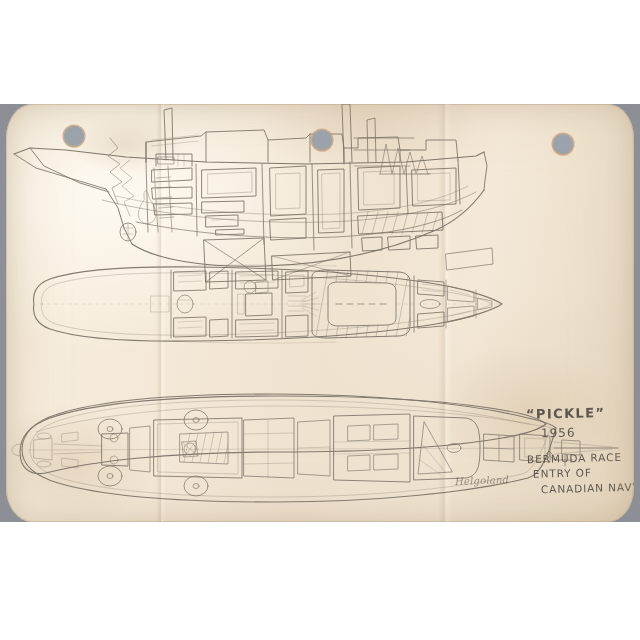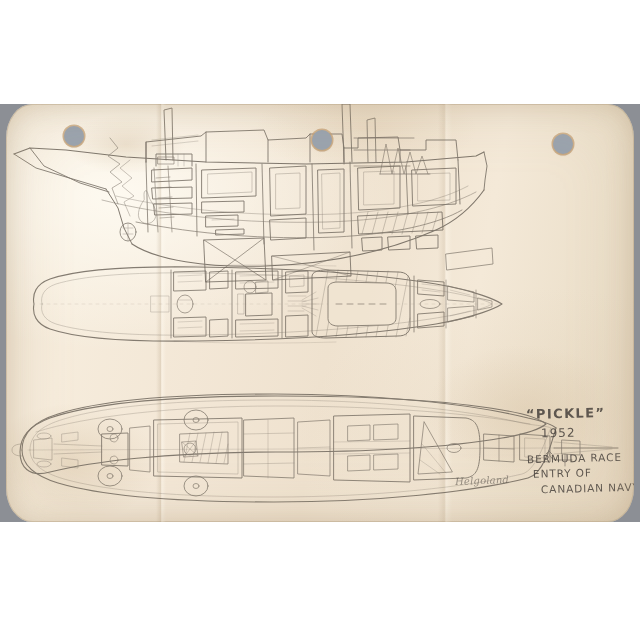--- a/index.html
+++ b/index.html
@@ -445,21 +445,21 @@
         <ellipse cx="190" cy="316" rx="3" ry="2.5" stroke-width="0.7"></ellipse>
         <ellipse cx="190" cy="382" rx="12" ry="10" stroke-width="0.8"></ellipse>
         <ellipse cx="190" cy="382" rx="3" ry="2.5" stroke-width="0.7"></ellipse>
 
         <path d="M16,340 C10,340 6,342 6,346 C6,350 10,352 16,352" stroke-width="0.6" opacity="0.7"></path>
       </g>
     </svg>
 
     <div class="hand" id="title-pickle">“PICKLE”</div>
 
-    <div class="hand" id="title-year">1952</div>
+    <div class="hand" id="title-year">1956</div>
 
     <div class="hand" id="note-line1">BERMUDA RACE</div>
 
     <div class="hand" id="note-line2">ENTRY OF</div>
 
     <div class="hand" id="note-line3">CANADIAN NAVY</div>
 
     <div class="hand" id="note-helgoland">Helgoland</div>
 
     <div class="punch" style="left:58px;  top:22px;"></div>

